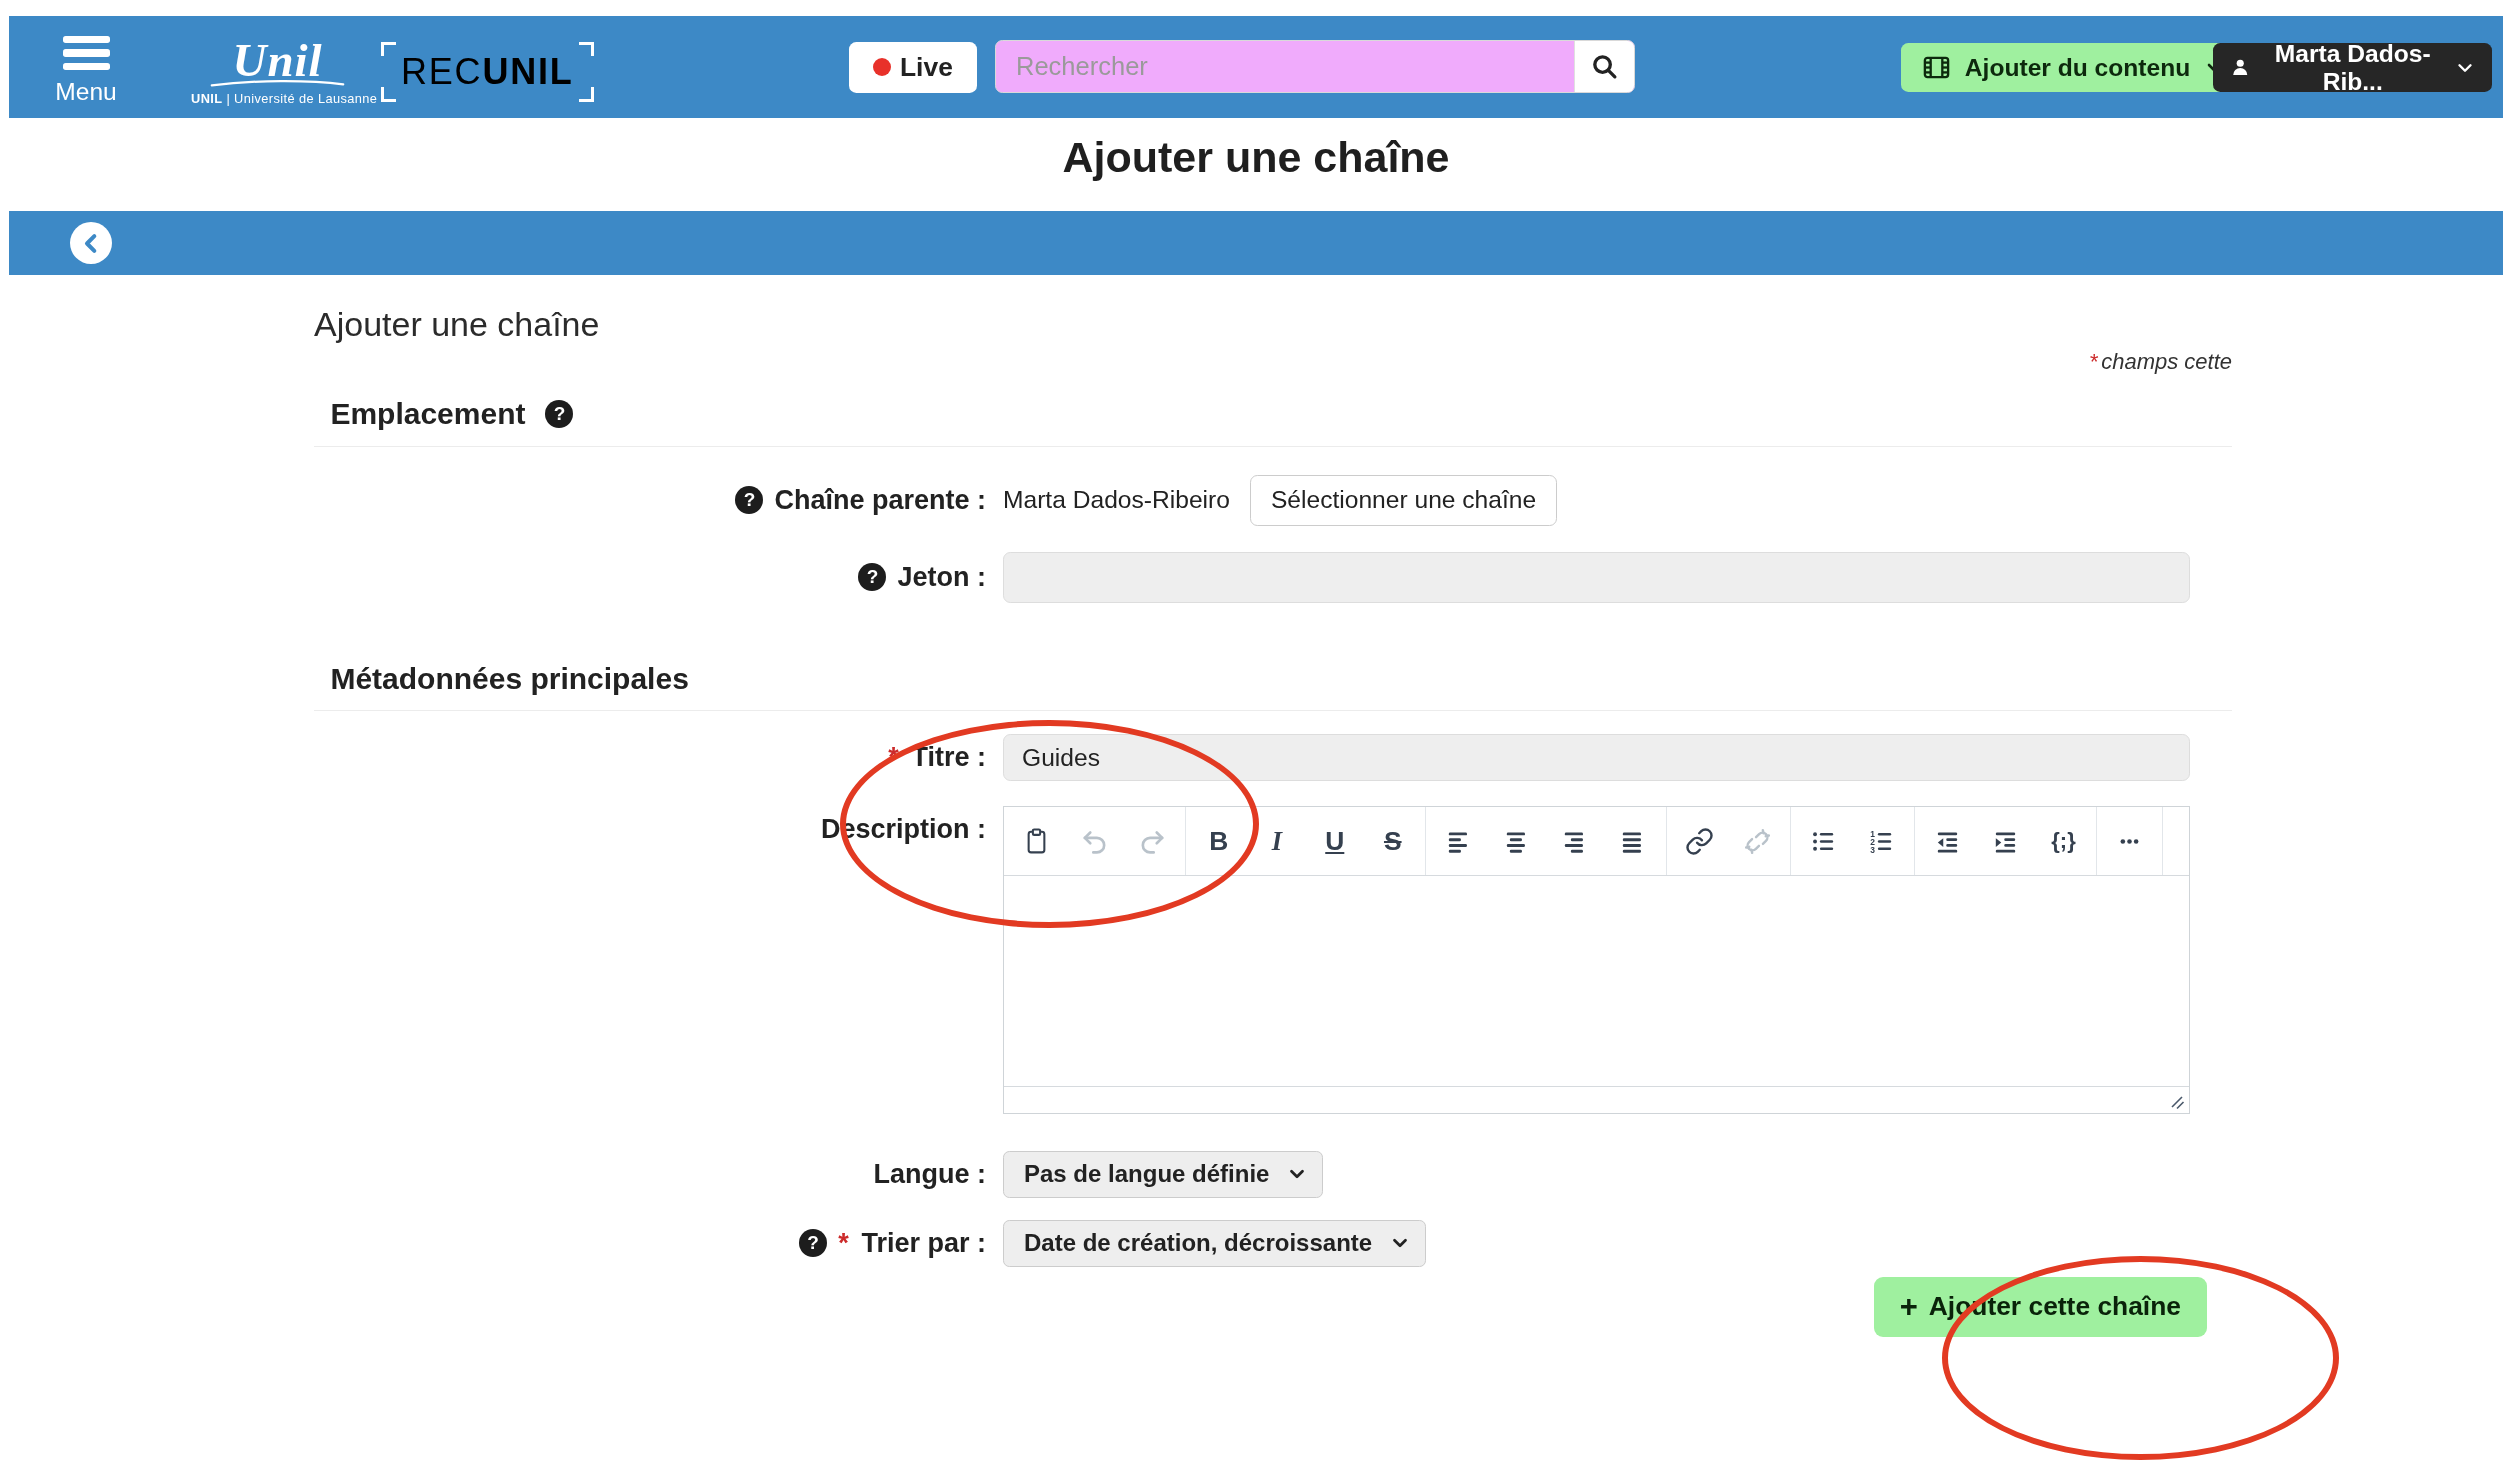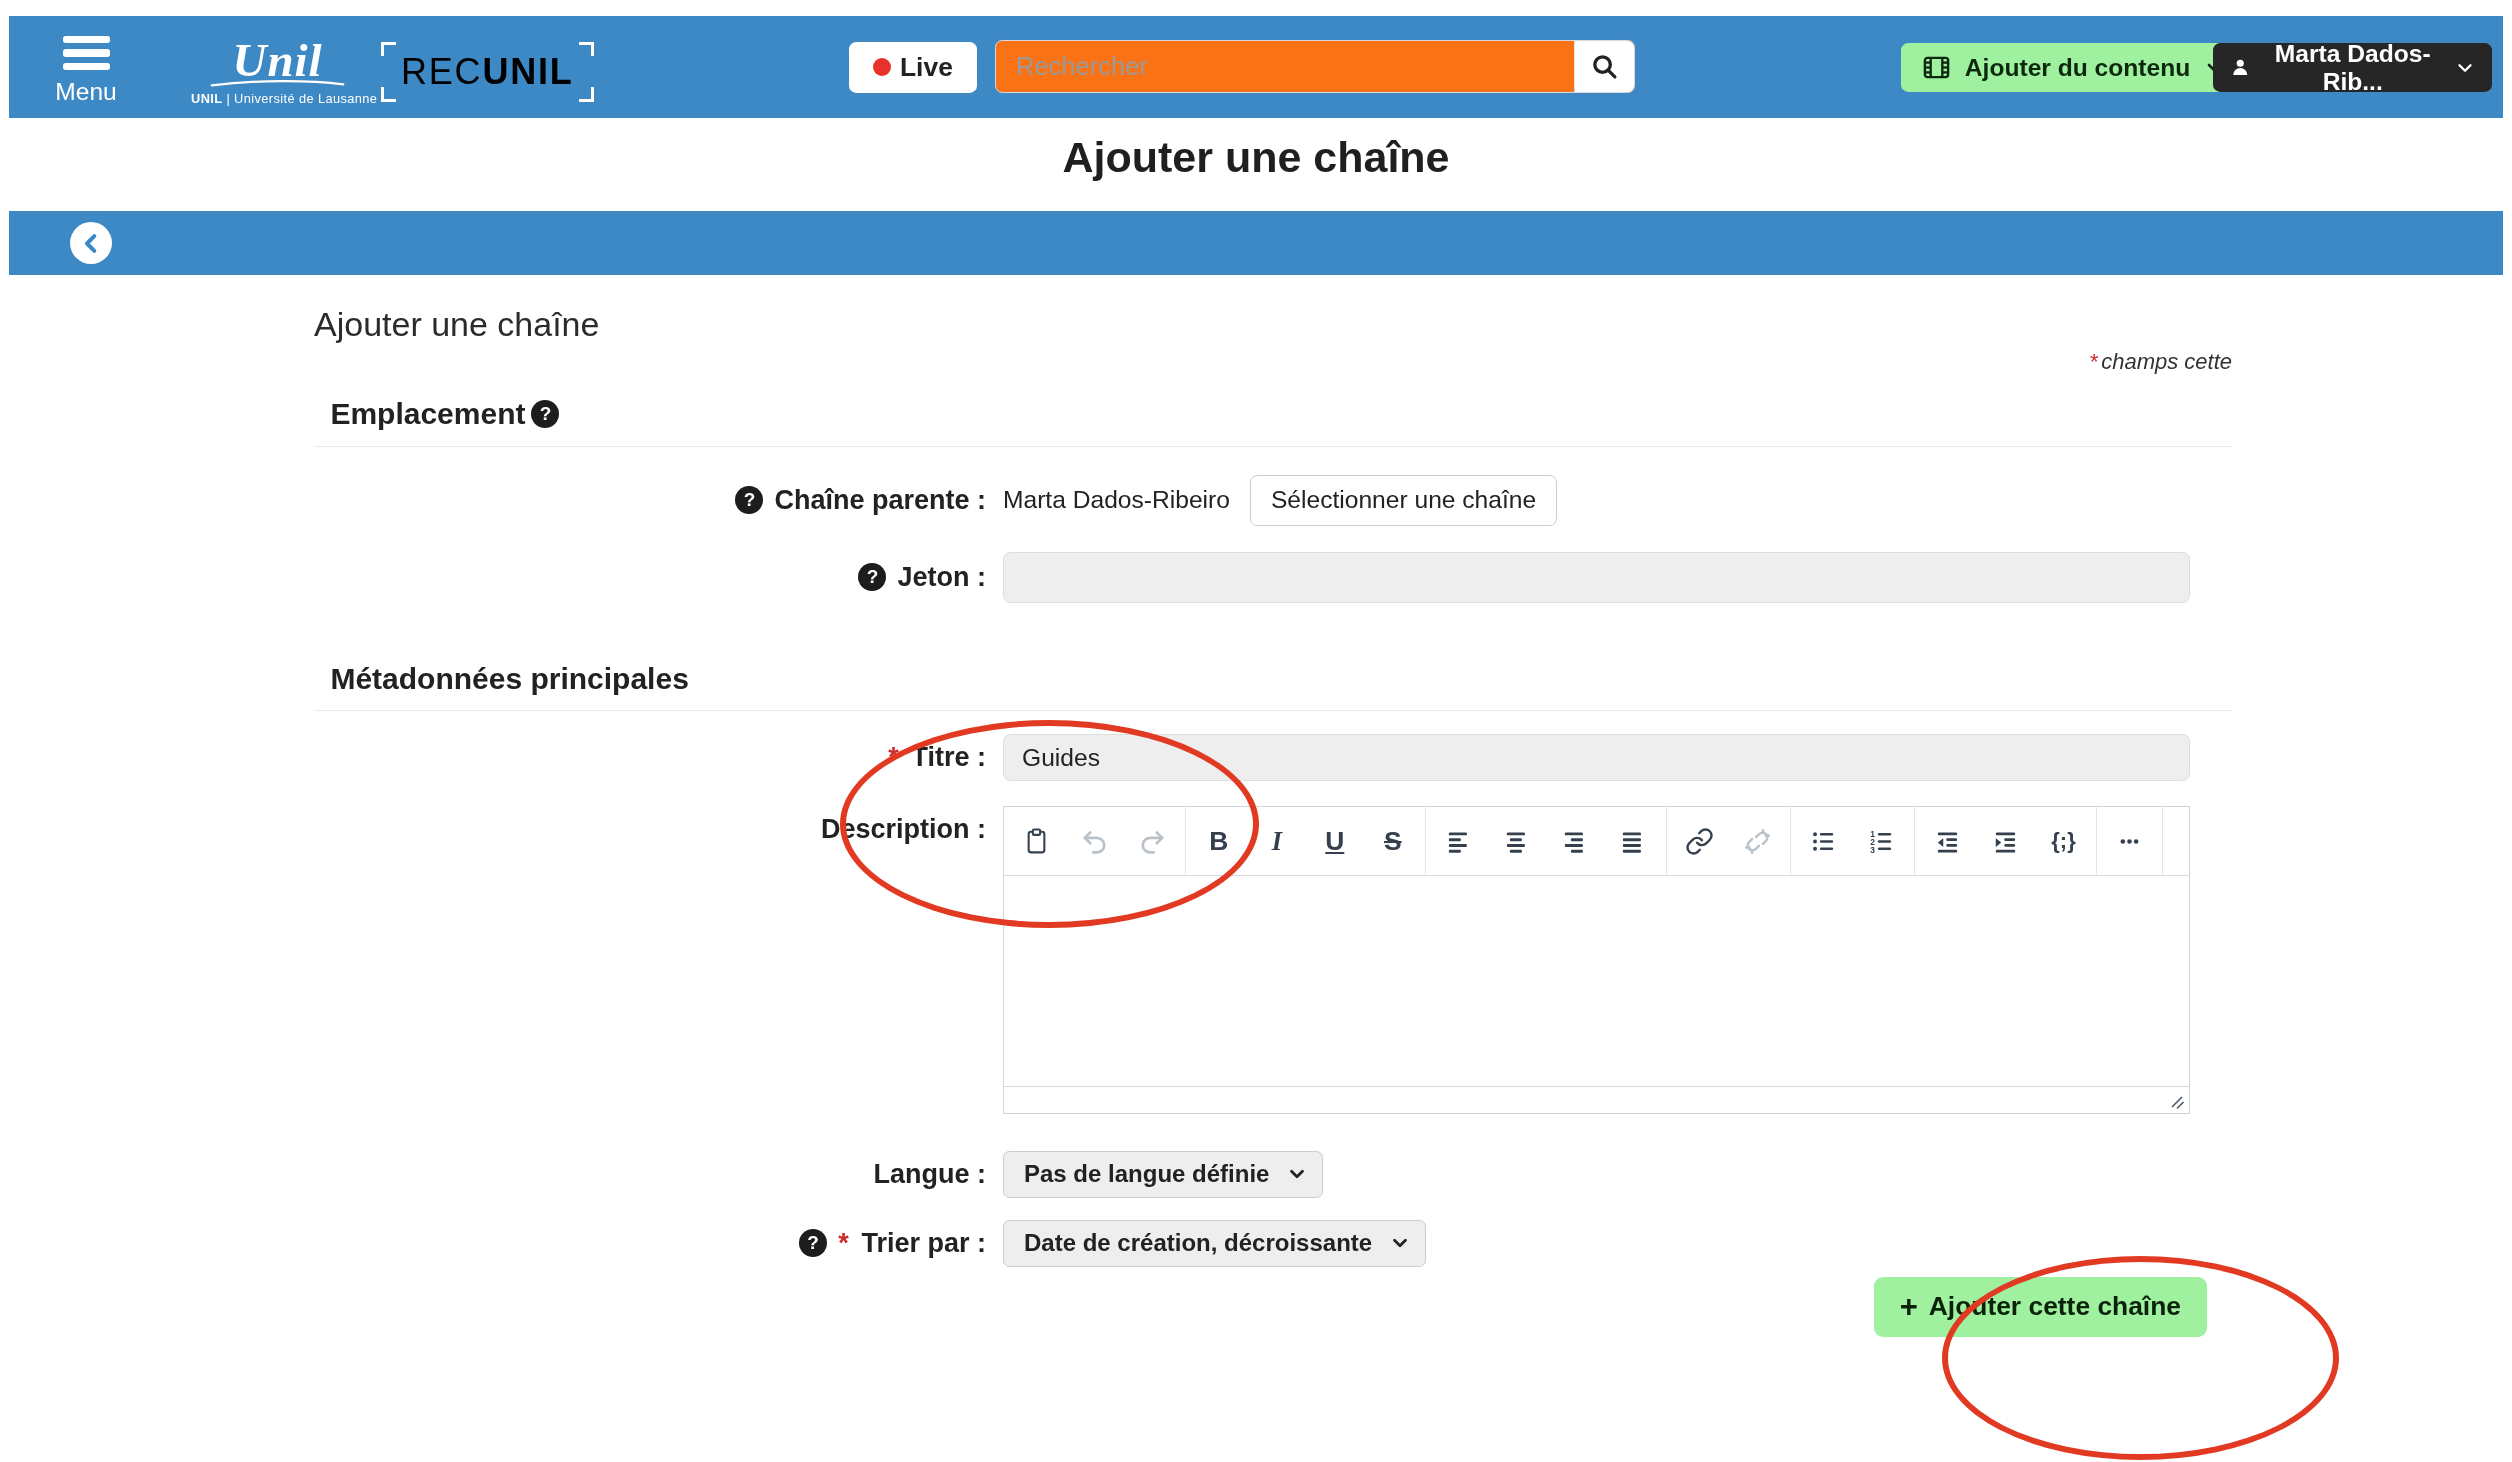--- a/index.html
+++ b/index.html
@@ -33,40 +33,40 @@
   .corner.bl{bottom:0;left:0;border-bottom-width:3.6px;border-left-width:3.6px;}
   .corner.tr{top:0;right:0;border-top-width:3.6px;border-right-width:3.6px;}
   .corner.br{bottom:0;right:0;border-bottom-width:3.6px;border-right-width:3.6px;}
   .rec-text{font-size:36px;letter-spacing:1.8px;}
   .rec-text .rec{font-weight:300;}
   .rec-text .unil{font-weight:800;}
 
   .live-btn{position:absolute;left:840px;top:25.5px;height:51px;background:#fff;border:none;border-radius:7.3px;display:flex;align-items:center;gap:9px;padding:0 24px;font-size:26.4px;font-weight:600;color:#222;cursor:pointer;}
   .live-dot{width:18px;height:18px;border-radius:50%;background:#e8312a;}
 
-  .search{position:absolute;left:986px;top:24px;width:640px;height:53px;display:flex;background:#f97316;border:0.9px solid #d9d9d9;border-radius:7.3px;overflow:hidden;}
+  .search{position:absolute;left:986px;top:24px;width:640px;height:53px;display:flex;background:#f0abfc;border:0.9px solid #d9d9d9;border-radius:7.3px;overflow:hidden;}
   .search input{flex:1;border:none;background:transparent;padding:0 20px;font-size:25.5px;color:#444;outline:none;font-family:inherit;}
   .search input::placeholder{color:#9a9a9a;}
   .search-btn{width:60px;background:#fff;border:none;border-left:0.9px solid #e0e0e0;display:flex;align-items:center;justify-content:center;cursor:pointer;}
 
   .addcontent-btn{position:absolute;left:1892px;top:27px;height:49px;background:var(--green);border:none;border-radius:7.3px;display:flex;align-items:center;gap:12.8px;padding:0 20px;font-size:24.6px;font-weight:700;color:#0d290d;cursor:pointer;}
   .user-btn{position:absolute;left:2204px;top:27px;width:279px;height:49px;background:var(--dark);border:none;border-radius:7.3px;display:flex;align-items:center;gap:11px;padding:0 16.4px;font-size:24.6px;font-weight:600;color:#fff;cursor:pointer;}
   .user-btn .chev{margin-left:auto;}
 
   
   .page-title{position:absolute;top:133px;left:0;width:100%;text-align:center;font-size:43px;font-weight:600;color:#1f1f1f;}
   .bluebar{position:absolute;top:211px;left:9px;right:9px;height:64px;background:var(--blue);}
   .back-btn{position:absolute;left:61px;top:11px;width:42px;height:42px;border-radius:50%;background:#fff;border:none;display:flex;align-items:center;justify-content:center;cursor:pointer;}
 
   
   .content{position:absolute;left:314px;top:292px;width:1918px;}
   .form-heading{font-size:34px;font-weight:500;color:#2b2b2b;margin-top:12.8px;}
   .req-note{text-align:right;font-style:italic;font-size:22px;color:#333;margin-top:5.5px;}
   .req-star{color:#cc2b2b;font-style:italic;margin-right:3.6px;}
-  .section-title{font-size:30px;font-weight:600;color:#222;margin:22px 0 0 16.4px;display:flex;align-items:center;gap:6px;text-align:right;}
+  .section-title{font-size:30px;font-weight:600;color:#222;margin:22px 0 0 16.4px;display:flex;align-items:center;gap:20px;text-align:right;}
   .divider{border-bottom:1.8px solid #ececec;margin-top:14.6px;}
   .qmark{display:inline-flex;width:28px;height:28px;border-radius:50%;background:#1d1d1d;color:#fff;font-size:19px;font-weight:700;align-items:center;justify-content:center;flex:0 0 auto;}
 
   .row{display:flex;align-items:center;}
   .row-label{width:672px;flex:0 0 672px;display:flex;align-items:center;justify-content:flex-end;gap:11px;text-align:right;font-size:27px;font-weight:600;color:#222;padding-right:0;}
   .row-field{margin-left:17px;display:flex;align-items:center;}
   .star{color:#cc2b2b;font-weight:700;margin-right:1.8px;}
 
   .row-parent{margin-top:27px;min-height:53px;}
   .parent-value{font-size:24.6px;font-weight:400;color:#222;margin-right:20px;}

